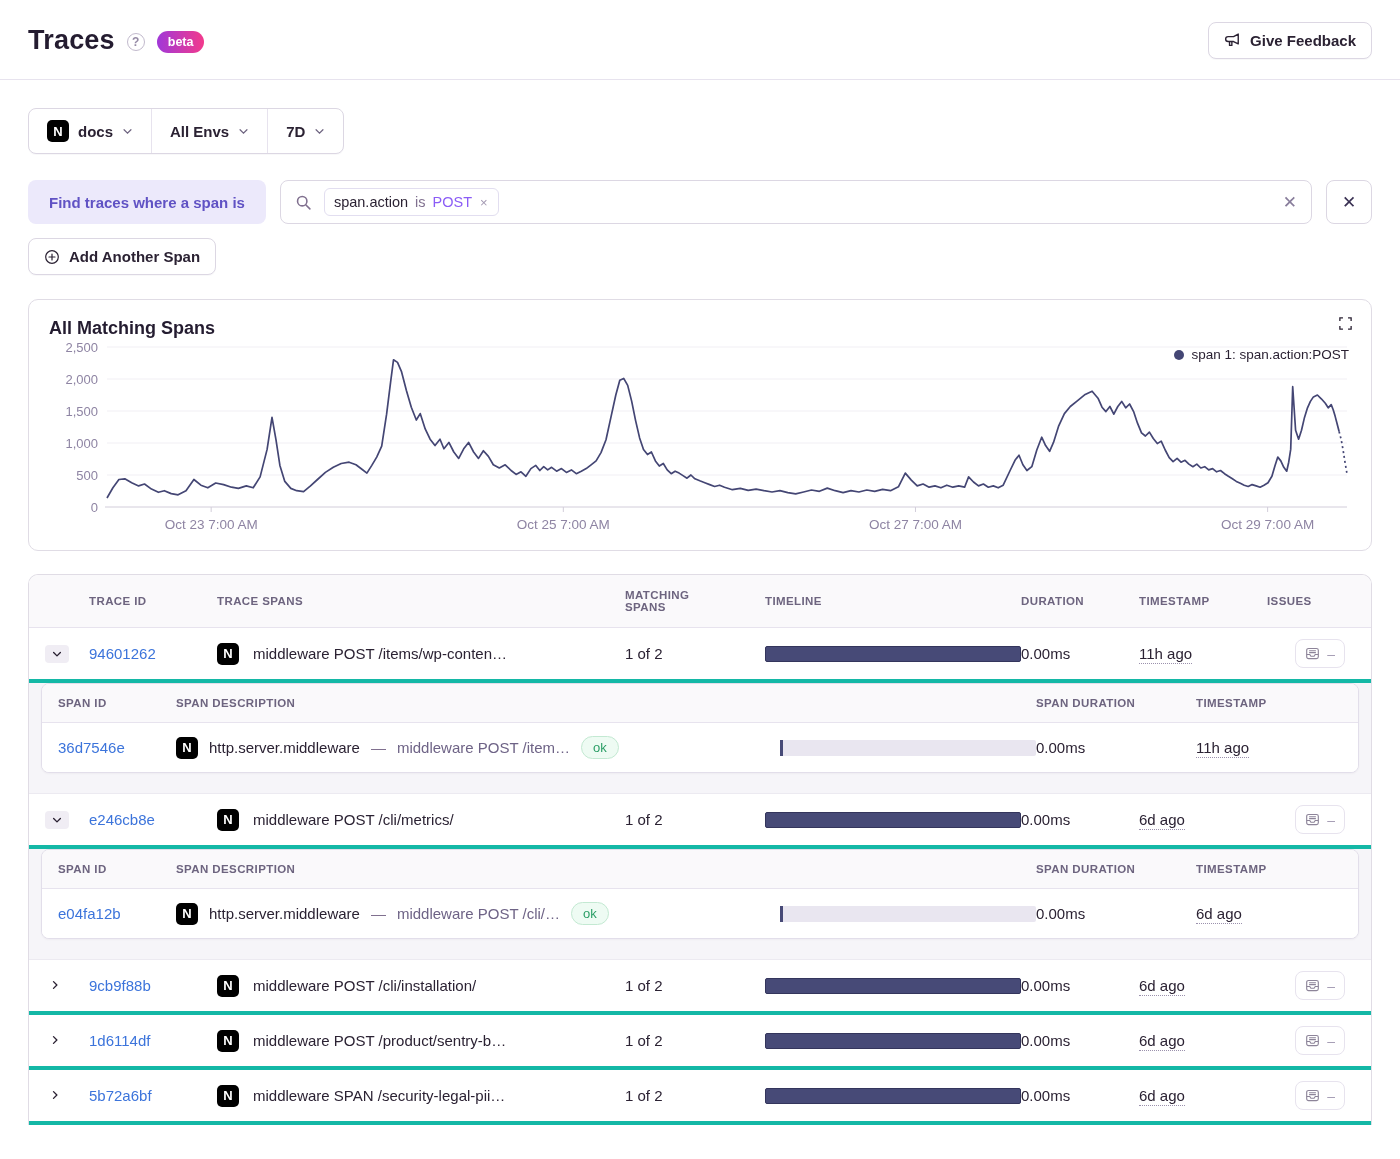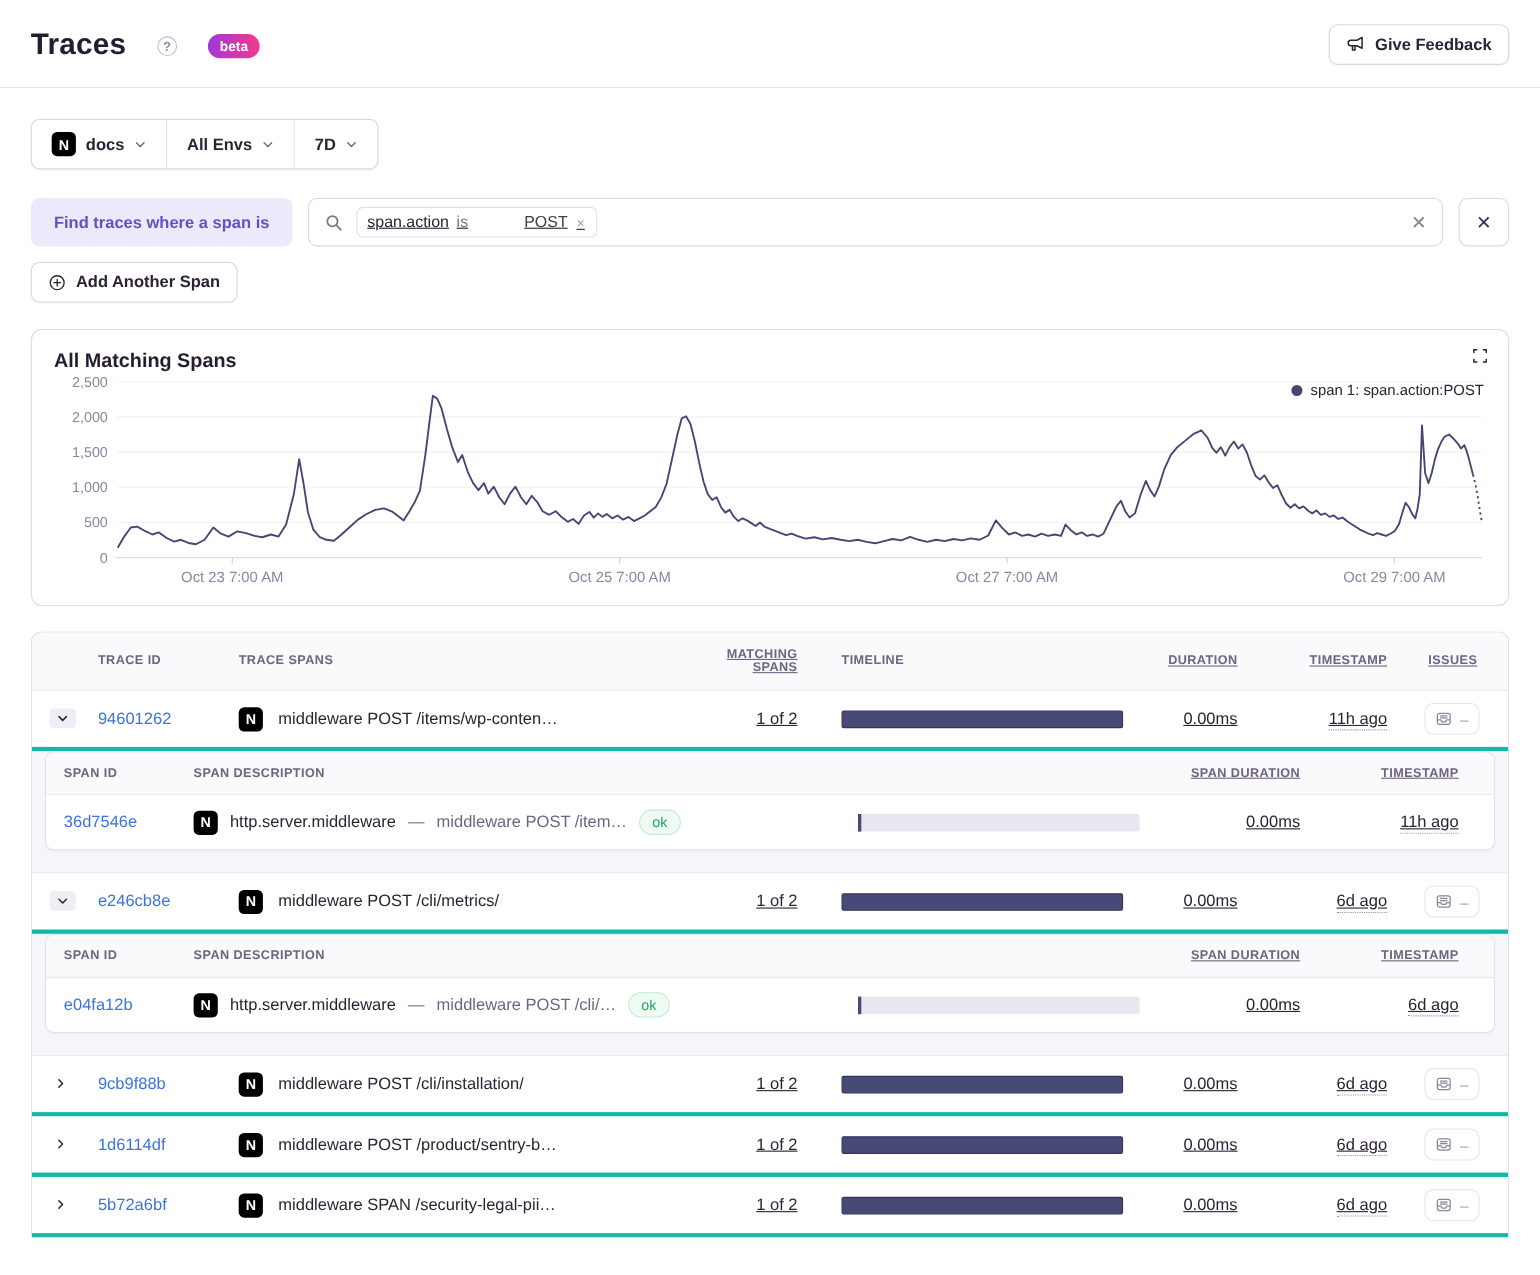--- a/index.html
+++ b/index.html
@@ -8,21 +8,21 @@
     width:1400px; height:1159px; overflow:hidden;
     background:#ffffff; color:#2b2233;
     font-family:"Liberation Sans", sans-serif;
     font-size:15px;
   }
   
   .topbar {
     display:flex; align-items:center; justify-content:space-between;
     padding:22px 28px 20px; border-bottom:1px solid #e7e3ee; background:#fff;
   }
-  .title-wrap { display:flex; align-items:center; gap:28px; }
+  .title-wrap { display:flex; align-items:center; gap:12px; }
   .page-title { font-size:27px; font-weight:bold; color:#241c30; letter-spacing:.2px; }
   .help-circ {
     width:18px; height:18px; border:1.5px solid #c2bacd; border-radius:50%;
     color:#958aa5; font-size:12px; font-weight:bold;
     display:flex; align-items:center; justify-content:center; margin-top:3px;
   }
   .beta-badge {
     margin-top:2px; padding:4px 11px; border-radius:999px; color:#fff;
     font-size:12.5px; font-weight:bold;
     background:linear-gradient(90deg,#a138d8 0%,#f23a8c 100%);
@@ -57,25 +57,24 @@
     display:flex; align-items:center; padding:0 21px; white-space:nowrap;
   }
   .searchbar {
     flex:1; border:1px solid #dcd7e3; border-radius:8px; background:#fff;
     display:flex; align-items:center; gap:12px; padding:0 14px;
   }
   .token {
     display:inline-flex; align-items:center; gap:7px;
     border:1px solid #e2def0; border-radius:6px; padding:5px 9px; font-size:14.5px;
     background:#fff;
-    text-decoration:underline;
   }
   .token .t-key { color:#2b2233; }
   .token .t-op  { color:#80708f; }
-  .token .t-val { color:#404040;margin-left:44px; }
+  .token .t-val { color:#8b5cf6; }
   .token .t-x   { color:#a399b2; font-size:13px; cursor:pointer; padding:0 1px; }
   .search-clear { margin-left:auto; color:#887d9b; font-size:17px; cursor:pointer; }
   .square-btn {
     width:46px; border:1px solid #dcd7e3; border-radius:8px; background:#fff;
     display:flex; align-items:center; justify-content:center;
     font-size:17px; color:#3a3153; cursor:pointer;
   }
   .add-span-row { margin:14px 28px 0; }
   
   .panel {
@@ -92,21 +91,21 @@
   .thead, .trow {
     display:grid;
     grid-template-columns:44px 128px 1fr 128px 268px 118px 128px 88px;
     align-items:center;
   }
   .thead {
     background:#faf9fb; border-bottom:1px solid #e7e3ee; padding:14px 16px;
     color:#6d647f; font-size:11.5px; font-weight:bold; letter-spacing:.4px;
   }
   .trow { padding:11px 16px; border-bottom:4px solid #14b8a6; background:#fff; }
-  .cell.right, .h-right { text-align:right;text-decoration:underline; }
+  .cell.right, .h-right { text-align:left; }
   .pad-r28 { padding-right:28px; }
   .pad-r14 { padding-right:14px; }
   .pad-r6  { padding-right:6px; }
   .chev-btn {
     border:none; background:transparent; padding:2px 4px; cursor:pointer;
     color:#2b2233; display:inline-flex; align-items:center; border-radius:4px;
   }
   .chev-btn.open { background:#f0edf4; padding:3px 6px; }
   .tid { color:#3c74db; text-decoration:none; cursor:pointer; font-size:15px; }
   .root-cell { display:flex; align-items:center; gap:14px; min-width:0; padding-right:14px; }

